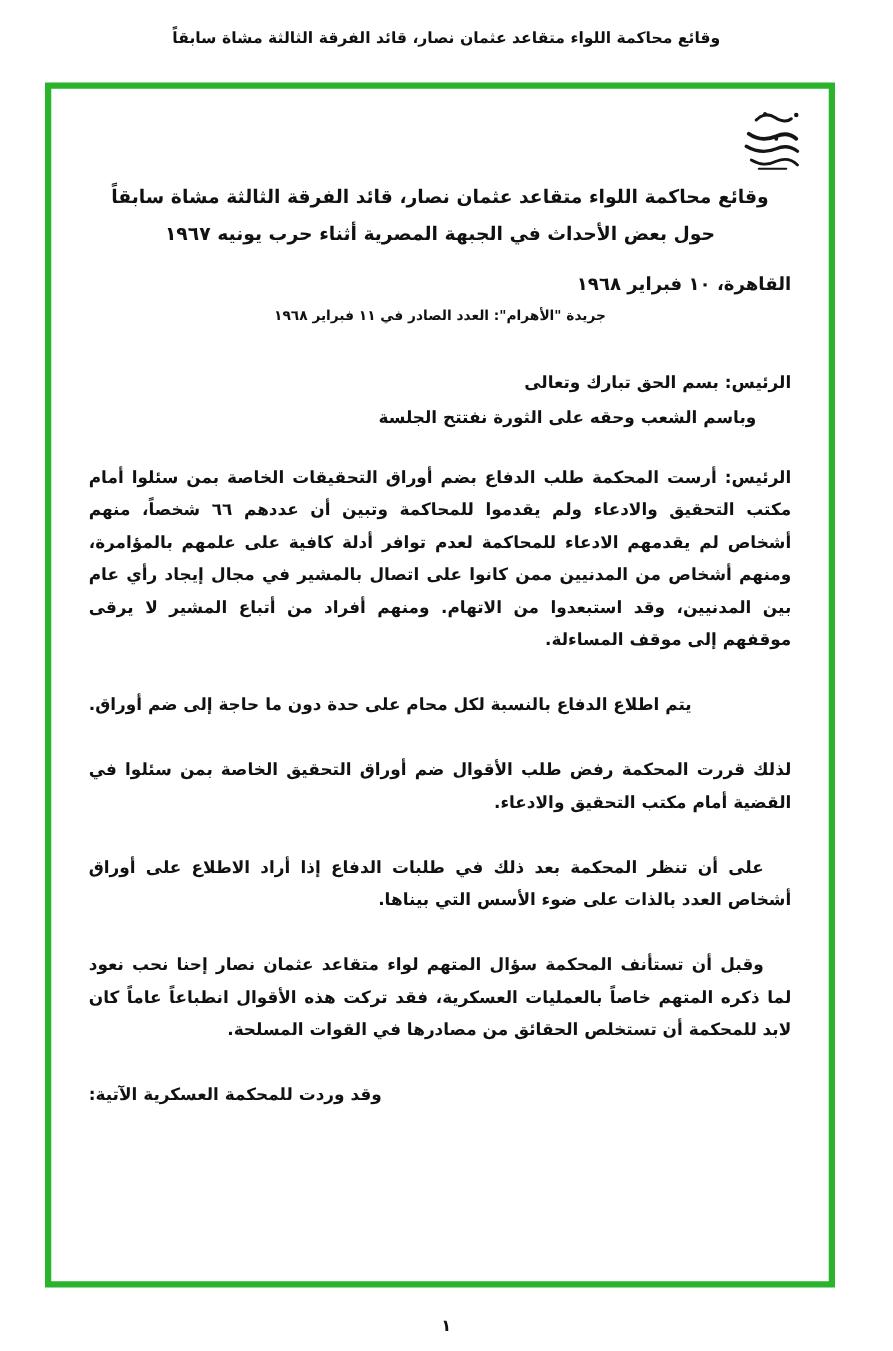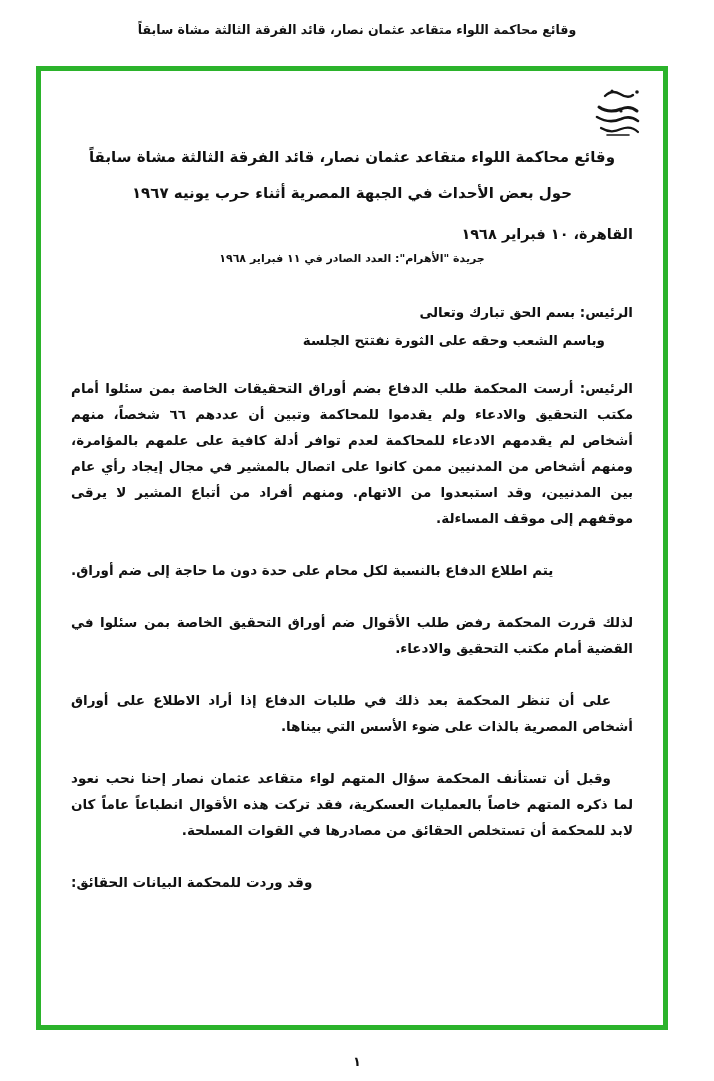--- a/index.html
+++ b/index.html
@@ -57,21 +57,21 @@
     text-align: center;
   }
   .title-1 {
     font-size: 15px;
     font-weight: 700;
     line-height: 1.4;
   }
   .title-2 {
     font-size: 15px;
     font-weight: 700;
-    margin-top: 16px;
+    margin-top: 10px;
   }
   .date-line {
     font-size: 14.5px;
     font-weight: 700;
     margin-top: 24px;
     text-align: right;
   }
   .source-line {
     font-size: 11px;
     font-weight: 700;
@@ -139,21 +139,21 @@
     <div class="date-line">القاهرة، ١٠ فبراير ١٩٦٨</div>
 
     <div class="source-line">جريدة "الأهرام": العدد الصادر في ١١ فبراير ١٩٦٨</div>
 
     <div class="body-text">
       <p class="para p-right">الرئيس: بسم الحق تبارك وتعالى</p>
       <p class="para p-inset gap-s">وباسم الشعب وحقه على الثورة نفتتح الجلسة</p>
       <p class="para gap-m">الرئيس: أرست المحكمة طلب الدفاع بضم أوراق التحقيقات الخاصة بمن سئلوا أمام مكتب التحقيق والادعاء ولم يقدموا للمحاكمة وتبين أن عددهم ٦٦ شخصاً، منهم أشخاص لم يقدمهم الادعاء للمحاكمة لعدم توافر أدلة كافية على علمهم بالمؤامرة، ومنهم أشخاص من المدنيين ممن كانوا على اتصال بالمشير في مجال إيجاد رأي عام بين المدنيين، وقد استبعدوا من الاتهام.  ومنهم أفراد من أتباع المشير لا يرقى موقفهم إلى موقف المساءلة.</p>
       <p class="para p-inset-lg gap-l">يتم اطلاع الدفاع بالنسبة لكل محام على حدة دون ما حاجة إلى ضم أوراق.</p>
       <p class="para gap-l">لذلك قررت المحكمة رفض طلب الأقوال ضم أوراق التحقيق الخاصة بمن سئلوا في القضية أمام مكتب التحقيق والادعاء.</p>
-      <p class="para p-indent gap-l">على أن تنظر المحكمة بعد ذلك في طلبات الدفاع إذا أراد الاطلاع على أوراق أشخاص المصرية بالذات على ضوء الأسس التي بيناها.</p>
+      <p class="para p-indent gap-l">على أن تنظر المحكمة بعد ذلك في طلبات الدفاع إذا أراد الاطلاع على أوراق أشخاص العدد بالذات على ضوء الأسس التي بيناها.</p>
       <p class="para p-indent gap-l">وقبل أن تستأنف المحكمة سؤال المتهم لواء متقاعد عثمان نصار إحنا نحب نعود لما ذكره المتهم خاصاً بالعمليات العسكرية، فقد تركت هذه الأقوال انطباعاً عاماً كان لابد للمحكمة أن تستخلص الحقائق من مصادرها في القوات المسلحة.</p>
-      <p class="para p-inset-lg gap-l">وقد وردت للمحكمة البيانات الحقائق:</p>
+      <p class="para p-inset-lg gap-l">وقد وردت للمحكمة العسكرية الآتية:</p>
     </div>
 
   </div>
 </div>
 
 <div class="page-number">١</div>
 
 </body></html>

